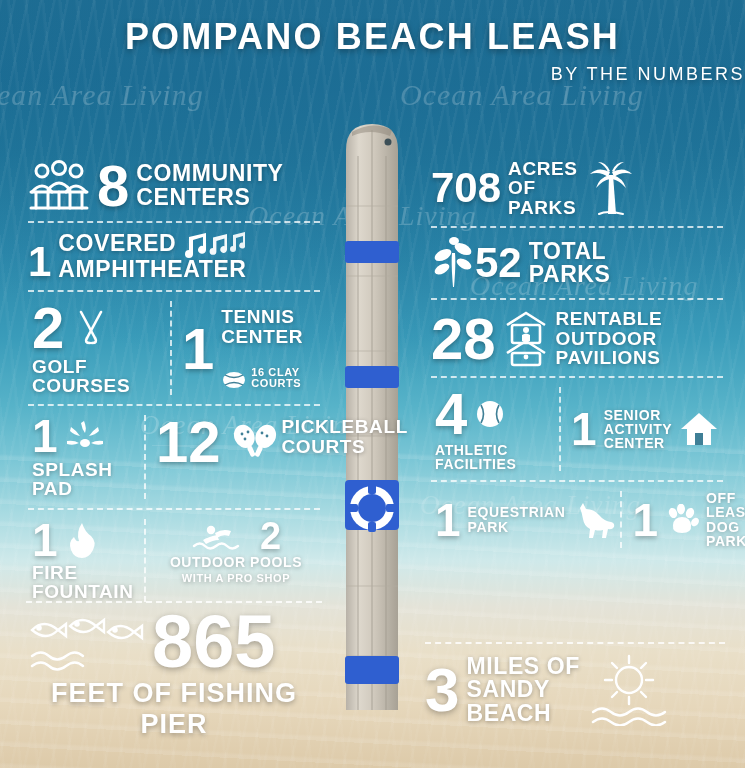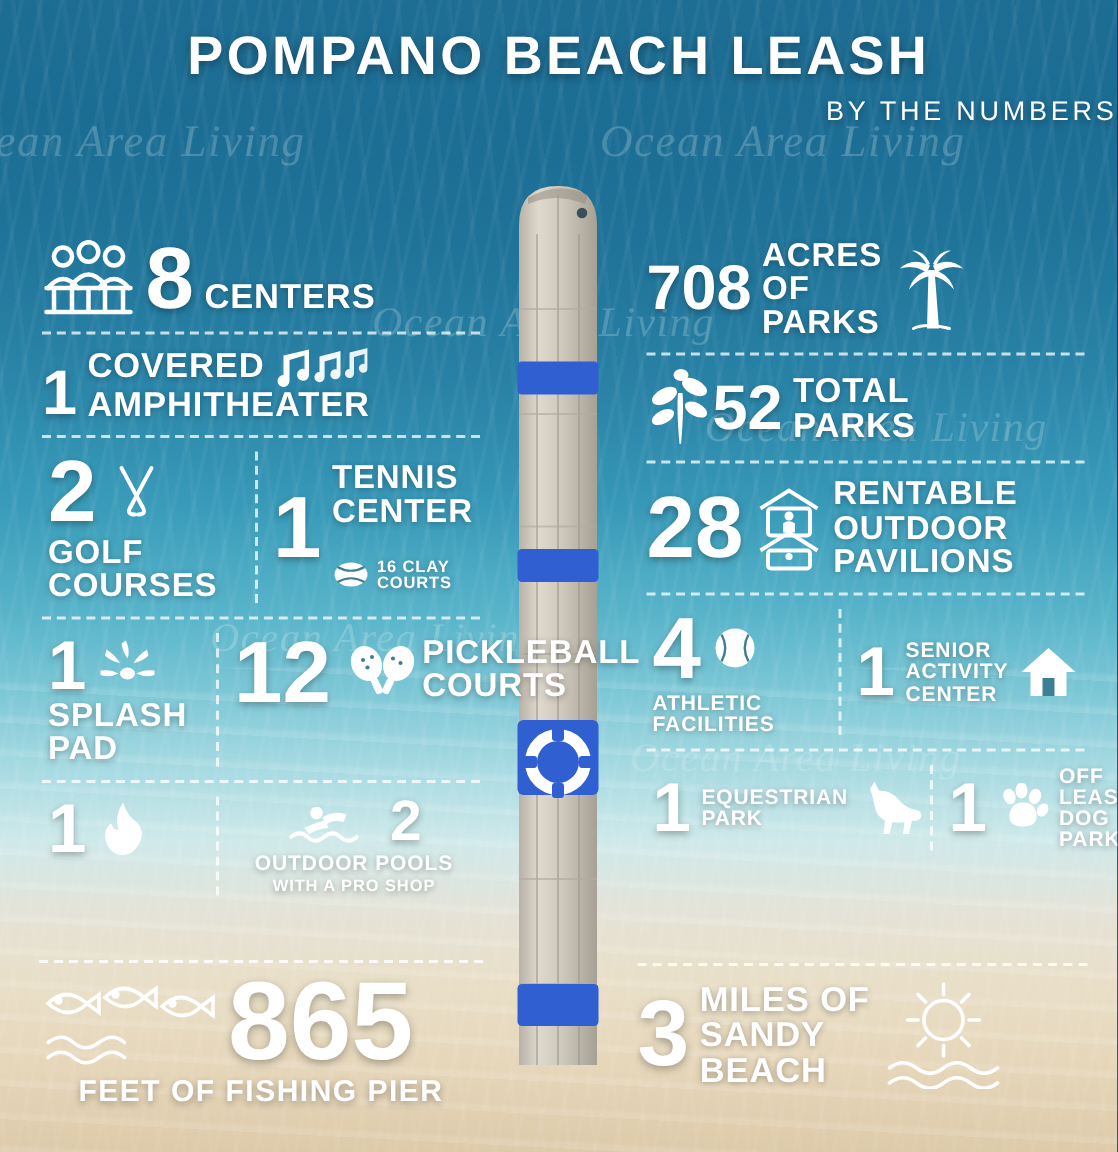--- a/index.html
+++ b/index.html
@@ -124,21 +124,21 @@
     font-size: 46px;
     font-weight: bold;
     line-height: .92;
     text-shadow: 0 2px 5px rgba(0,0,0,.3);
   }
   .num.big { font-size: 58px; }
   .num.xl  { font-size: 42px; }
   .num.sm  { font-size: 38px; }
 
   .lbl {
-    font-size: 22px;
+    font-size: 19px;
     font-weight: bold;
     line-height: 1.02;
     letter-spacing: .6px;
     text-shadow: 0 1px 4px rgba(0,0,0,.3);
     text-transform: uppercase;
   }
   .lbl.sm { font-size: 14px; }
   .lbl.xs { font-size: 11px; }
   .lbl.lg { font-size: 23px; }
 
@@ -156,21 +156,21 @@
   }
   .bottom-right {
     position: absolute;
     right: 20px;
     bottom: 42px;
     width: 300px;
     z-index: 5;
   }
   .fish-row { display: flex; align-items: center; justify-content: flex-start; gap: 6px; }
   .pier-feet { font-size: 74px; font-weight: bold; line-height: .85; text-shadow: 0 2px 6px rgba(0,0,0,.3); }
-  .pier-caption { font-size: 20px; font-weight: bold; letter-spacing: 1px; margin-top: 4px; text-shadow: 0 2px 5px rgba(0,0,0,.3); }
+  .pier-caption { font-size: 27px; font-weight: bold; letter-spacing: 1px; margin-top: 4px; text-shadow: 0 2px 5px rgba(0,0,0,.3); }
 
   .dashed-top { border-top: 2px dashed rgba(255,255,255,0.8); }
 </style>
 </head>
 <body>
 
 <div id="poster">
 
   <div class="wm" style="left:-40px; top:78px; font-size:30px;"><span>Ocean Area Living</span></div>
   <div class="wm" style="left:400px; top:78px; font-size:30px;"><span>Ocean Area Living</span></div>
@@ -251,21 +251,21 @@
               <line x1="42" y1="32" x2="42" y2="48"></line>
             <line x1="54" y1="32" x2="54" y2="48"></line>
             <line x1="3" y1="48" x2="59" y2="48"></line>
           </g>
         </svg>
       </span>
       <span class="gap"></span>
       <span class="num big">8</span>
       <span class="gap"></span>
       <span class="lbl lg">
-        <br>
+        <span>COMMUNITY</span><br>
         <span>CENTERS</span>
       </span>
     </div>
 
     <div class="row" style="align-items:flex-end;">
       <span class="num xl">1</span>
       <span class="gap"></span>
       <span class="lbl lg" style="line-height:1.0;">
         <span>COVERED</span>
         <span class="icon" style="vertical-align:middle;">
@@ -301,21 +301,21 @@
           <span>GOLF</span><br>
           <span>COURSES</span>
         </div>
       </div>
       <div class="cell">
         <span class="num big">1</span>
         <span class="gap"></span>
         <span>
           <span class="lbl" style="display:block;">TENNIS</span>
           <span class="lbl" style="display:block;text-align:right;">CENTER</span>
-          <span style="display:flex; align-items:flex-start; margin-top:21px;">
+          <span style="display:flex; align-items:flex-end; margin-top:21px;">
             <span class="icon">
               <svg width="26" height="20" viewBox="0 0 26 20" aria-hidden="true">
                 <ellipse cx="13" cy="10" rx="11" ry="8" fill="#ffffff"></ellipse>
                 <path d="M4 5 q9 5 18 0 M4 15 q9 -5 18 0" stroke="#3f7f96" stroke-width="1.4" fill="none"></path>
               </svg>
             </span>
             <span class="lbl xs" style="margin-left:4px;">
               <span>16 CLAY</span><br>
               <span>COURTS</span>
             </span>
@@ -382,20 +382,24 @@
     <div class="row split">
       <div class="cell" style="flex:0 0 108px; flex-direction:column; align-items:flex-start;">
         <div style="display:flex; align-items:center;">
           <span class="num">1</span>
           <span class="gap"></span>
           <span class="icon">
             <svg width="34" height="38" viewBox="0 0 34 38" aria-hidden="true">
               <path d="M17 2 q3 9 9 13 q6 6 2 14 q-4 8 -11 8 q-8 0 -11 -8 q-3 -8 3 -13 q2 5 5 4 q-3 -9 3 -18z" fill="#ffffff"></path>
             </svg>
           </span>
+        </div>
+        <div class="lbl" style="margin-top:2px;">
+          <span>FIRE</span><br>
+          <span>FOUNTAIN</span>
         </div>
       </div>
       <div class="cell" style="flex-direction:column; align-items:center;">
         <div style="display:flex; align-items:center;">
           <span class="icon">
             <svg width="62" height="30" viewBox="0 0 62 30" aria-hidden="true">
               <g fill="#ffffff">
                 <circle cx="20" cy="9" r="4.2"></circle>
                 <path d="M24 12 q8 -5 16 -2 l-2 5 q-7 -2 -12 2 z"></path>
                 <path d="M26 14 q-9 2 -14 5 l3 4 q7 -4 13 -4 z"></path>

